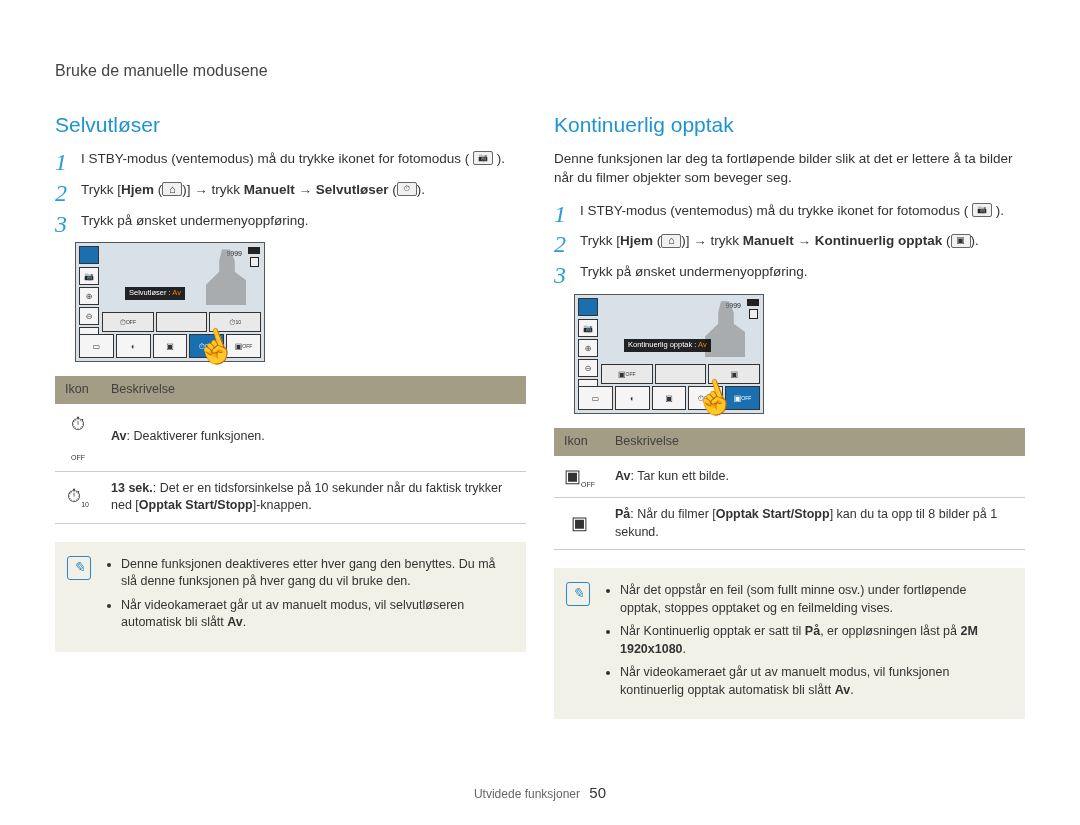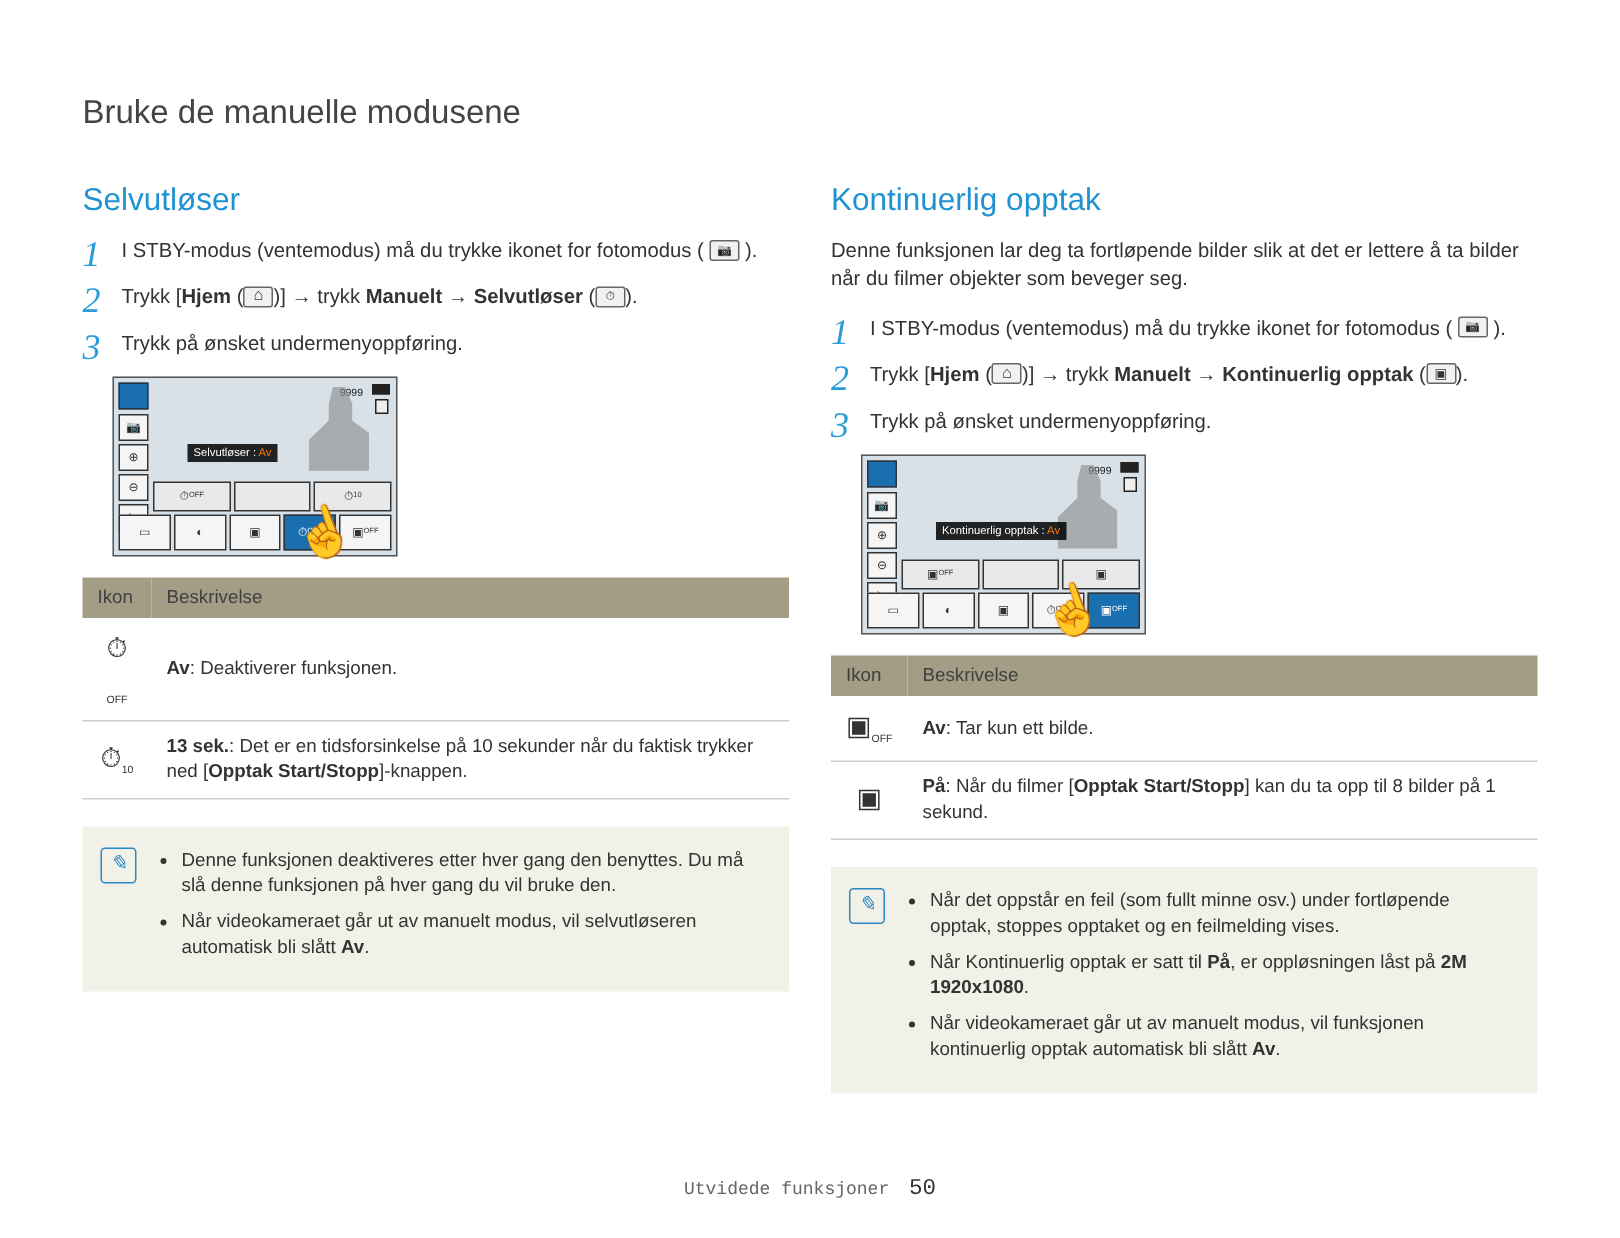--- a/index.html
+++ b/index.html
@@ -10,21 +10,21 @@
     width: 1080px;
     height: 825px;
     position: relative;
     font-size: 13.5px;
     line-height: 1.4;
   }
   .page {
     padding: 60px 55px 20px 55px;
   }
   h1.page-title {
-    font-size: 22px;
+    font-size: 16px;
     font-weight: 400;
     color: #444;
     margin-bottom: 28px;
   }
   .columns {
     display: flex;
     gap: 28px;
   }
   .col {
     flex: 1;
@@ -264,21 +264,20 @@
     margin-bottom: 6px;
   }
 
   .footer {
     position: absolute;
     bottom: 22px;
     width: 100%;
     text-align: center;
     font-size: 12px;
     color: #666;
-    font-family: Liberation Mono, monospace;
   }
   .footer .pagenum {
     font-size: 15px;
     color: #333;
     margin-left: 6px;
   }
 </style>
 </head>
 <body>
 

